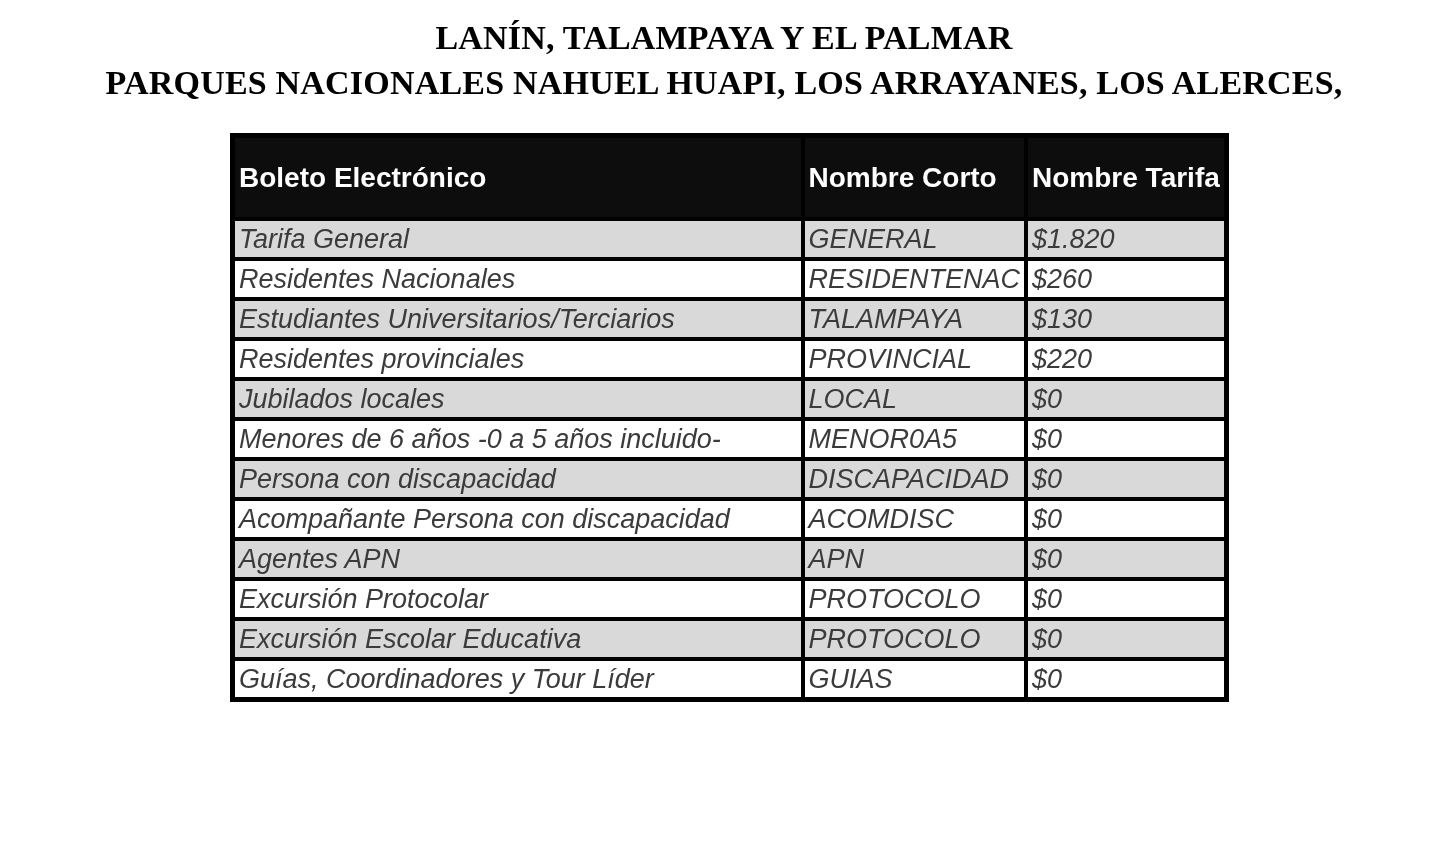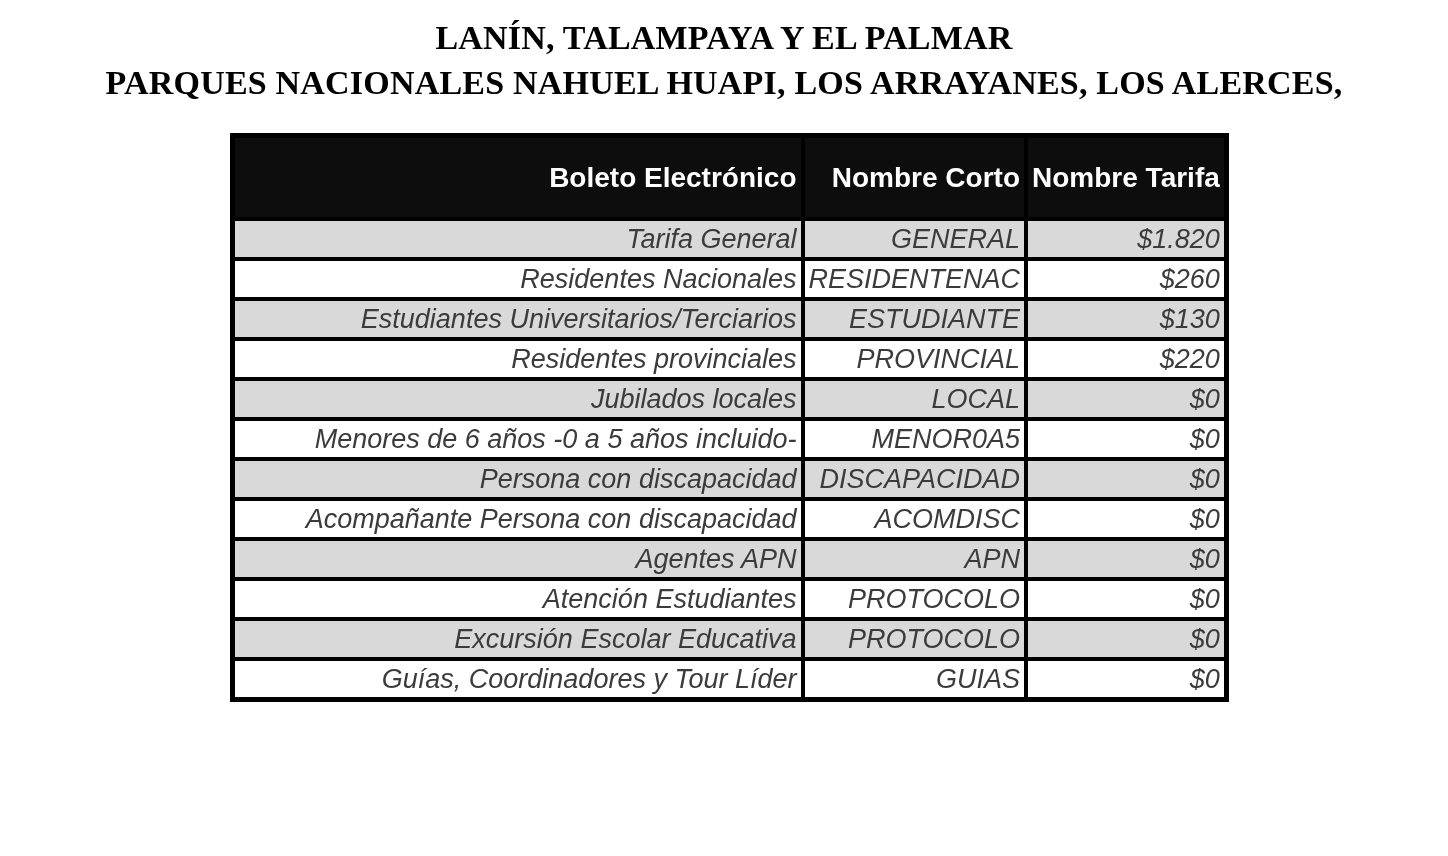--- a/index.html
+++ b/index.html
@@ -31,21 +31,21 @@
 
   table.tariff-table {
     border-collapse: collapse;
     table-layout: fixed;
     margin: 27px 0 0 230px;
     border: 5px solid #000000;
   }
   .tariff-table th,
   .tariff-table td {
     border: 4px solid #000000;
-    text-align: right;
+    text-align: left;
     vertical-align: middle;
     overflow: hidden;
     white-space: nowrap;
     padding: 0 4px;
   }
   .tariff-table th {
     background: #0d0d0d;
     color: #ffffff;
     font-size: 28px;
     font-weight: bold;
@@ -93,21 +93,21 @@
           <td>GENERAL</td>
           <td>$1.820</td>
         </tr>
         <tr>
           <td>Residentes Nacionales</td>
           <td>RESIDENTENAC</td>
           <td>$260</td>
         </tr>
         <tr>
           <td>Estudiantes Universitarios/Terciarios</td>
-          <td>ESTUDIANTE</td>
+          <td>TALAMPAYA</td>
           <td>$130</td>
         </tr>
         <tr>
           <td>Residentes provinciales</td>
           <td>PROVINCIAL</td>
           <td>$220</td>
         </tr>
         <tr>
           <td>Jubilados locales</td>
           <td>LOCAL</td>
@@ -127,21 +127,21 @@
           <td>Acompañante Persona con discapacidad</td>
           <td>ACOMDISC</td>
           <td>$0</td>
         </tr>
         <tr>
           <td>Agentes APN</td>
           <td>APN</td>
           <td>$0</td>
         </tr>
         <tr>
-          <td>Atención Estudiantes</td>
+          <td>Excursión Protocolar</td>
           <td>PROTOCOLO</td>
           <td>$0</td>
         </tr>
         <tr>
           <td>Excursión Escolar Educativa</td>
           <td>PROTOCOLO</td>
           <td>$0</td>
         </tr>
         <tr>
           <td>Guías, Coordinadores y Tour Líder</td>

